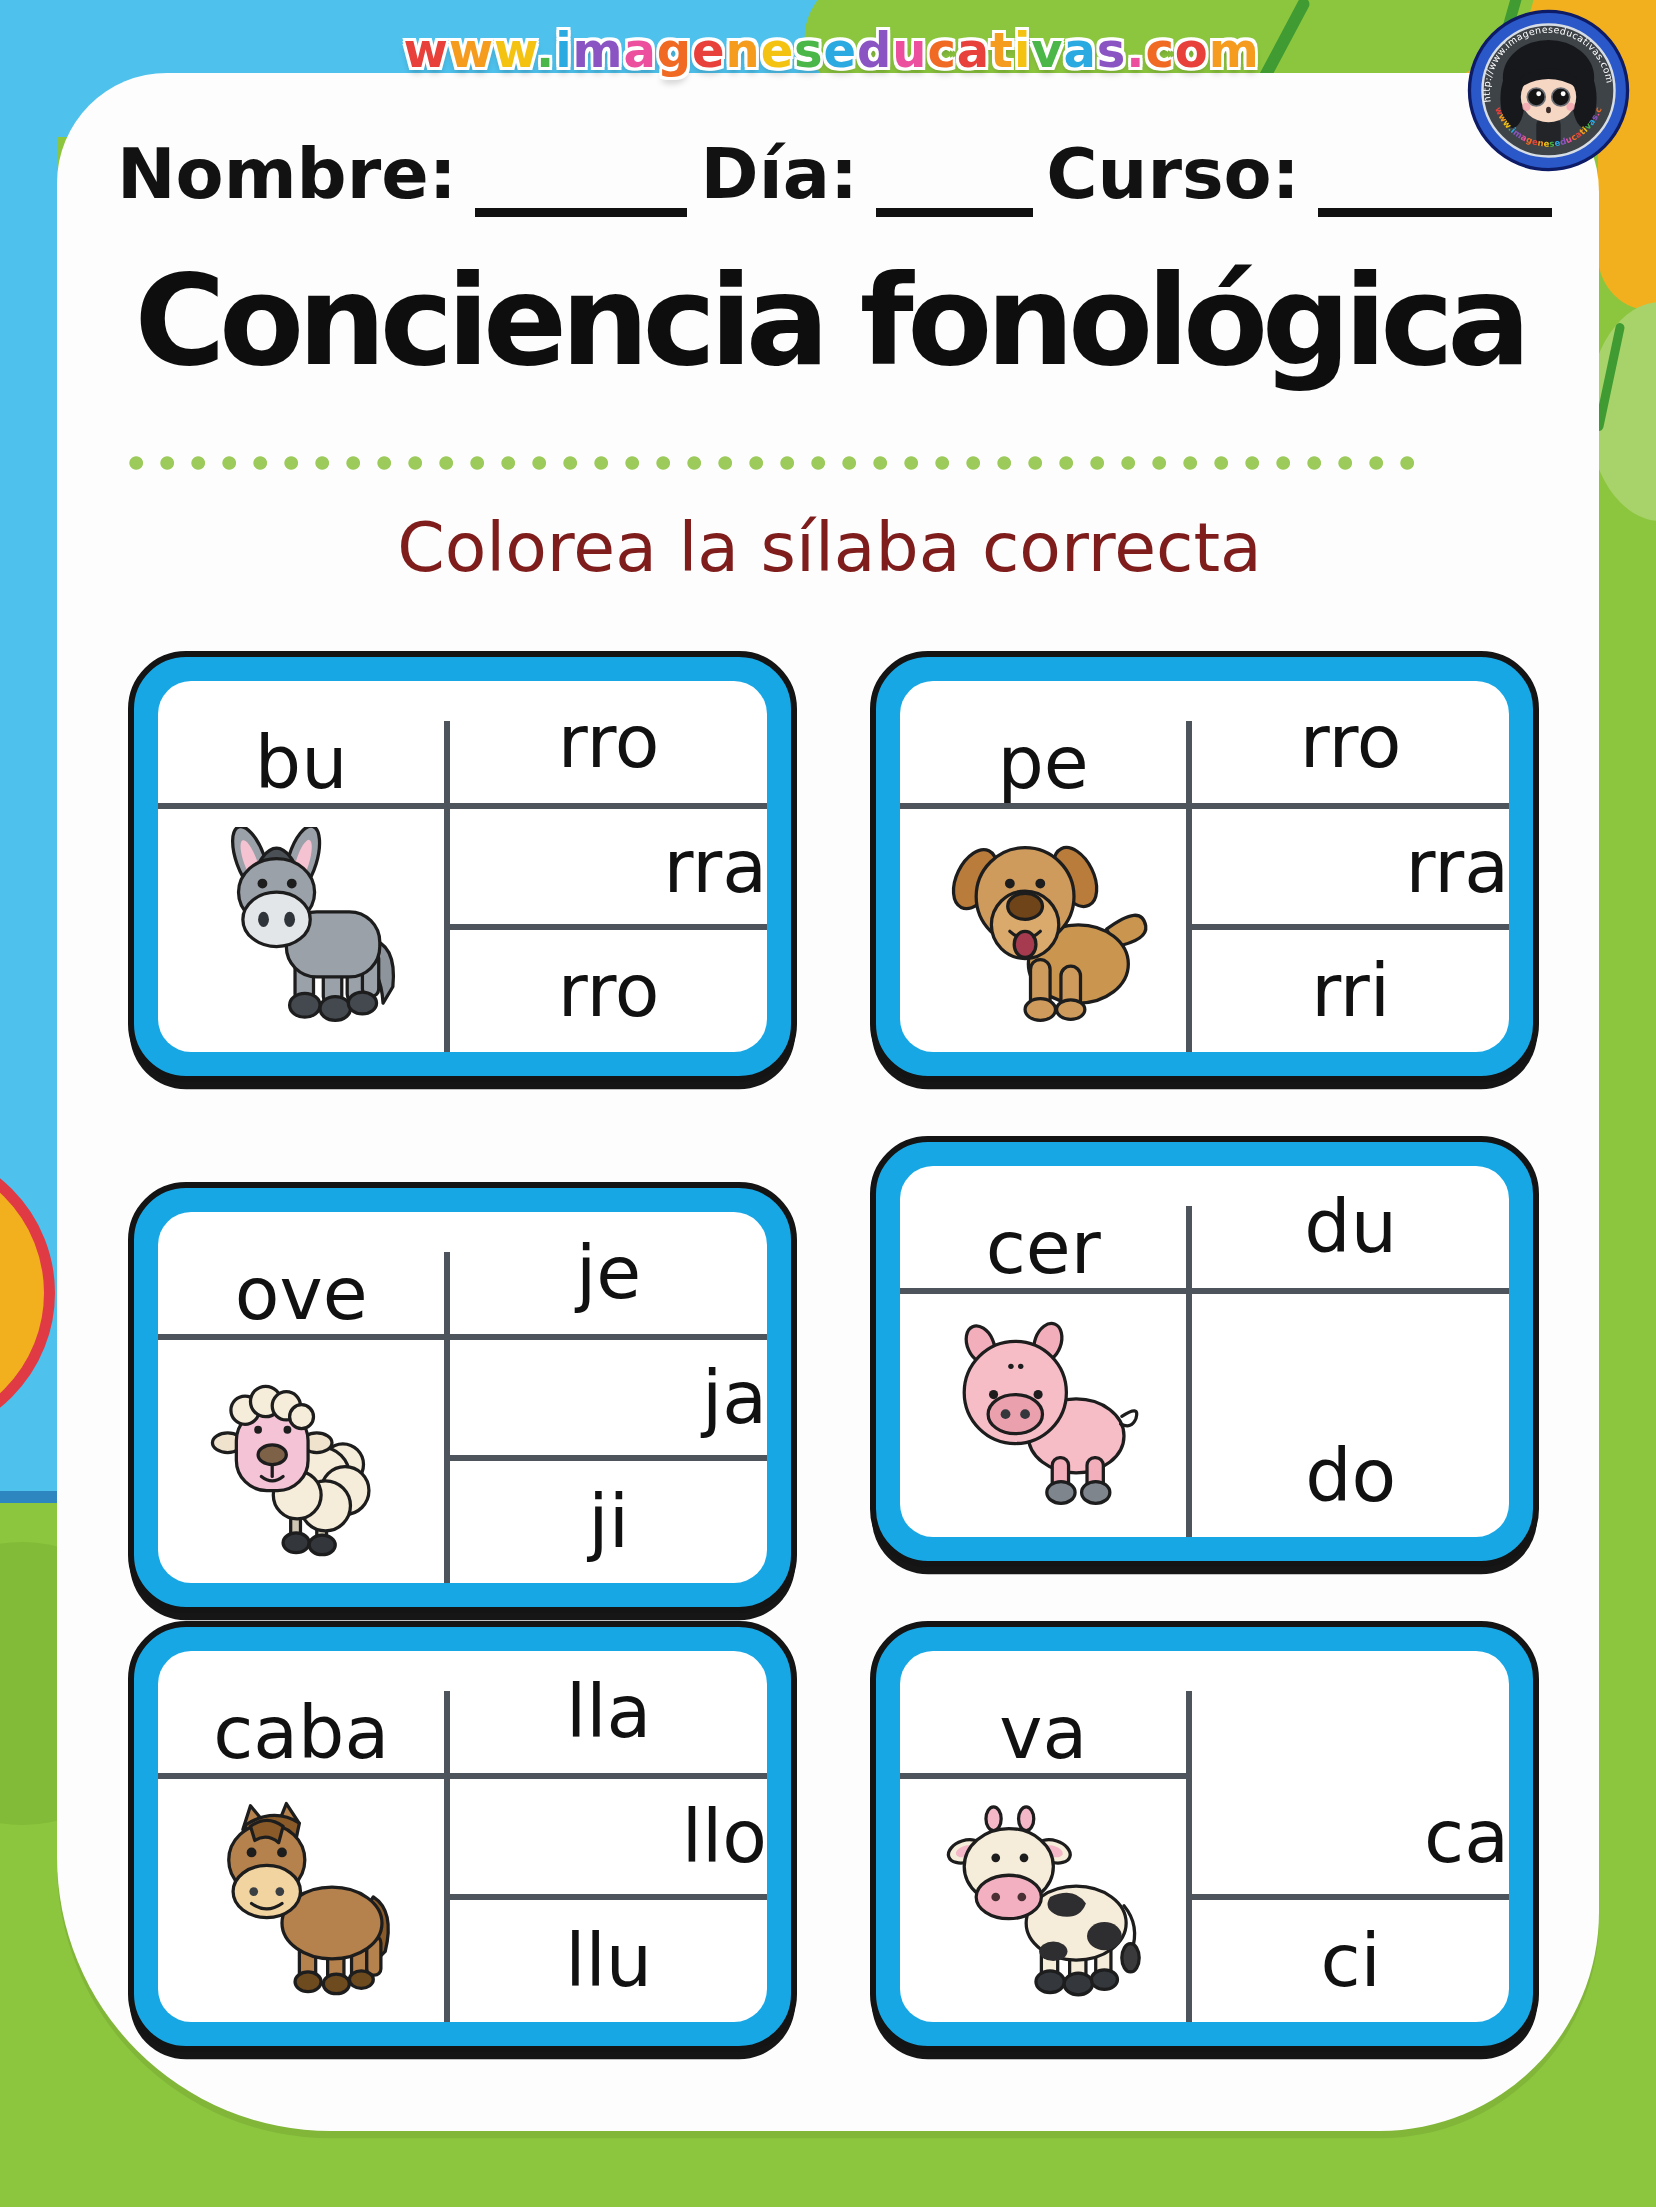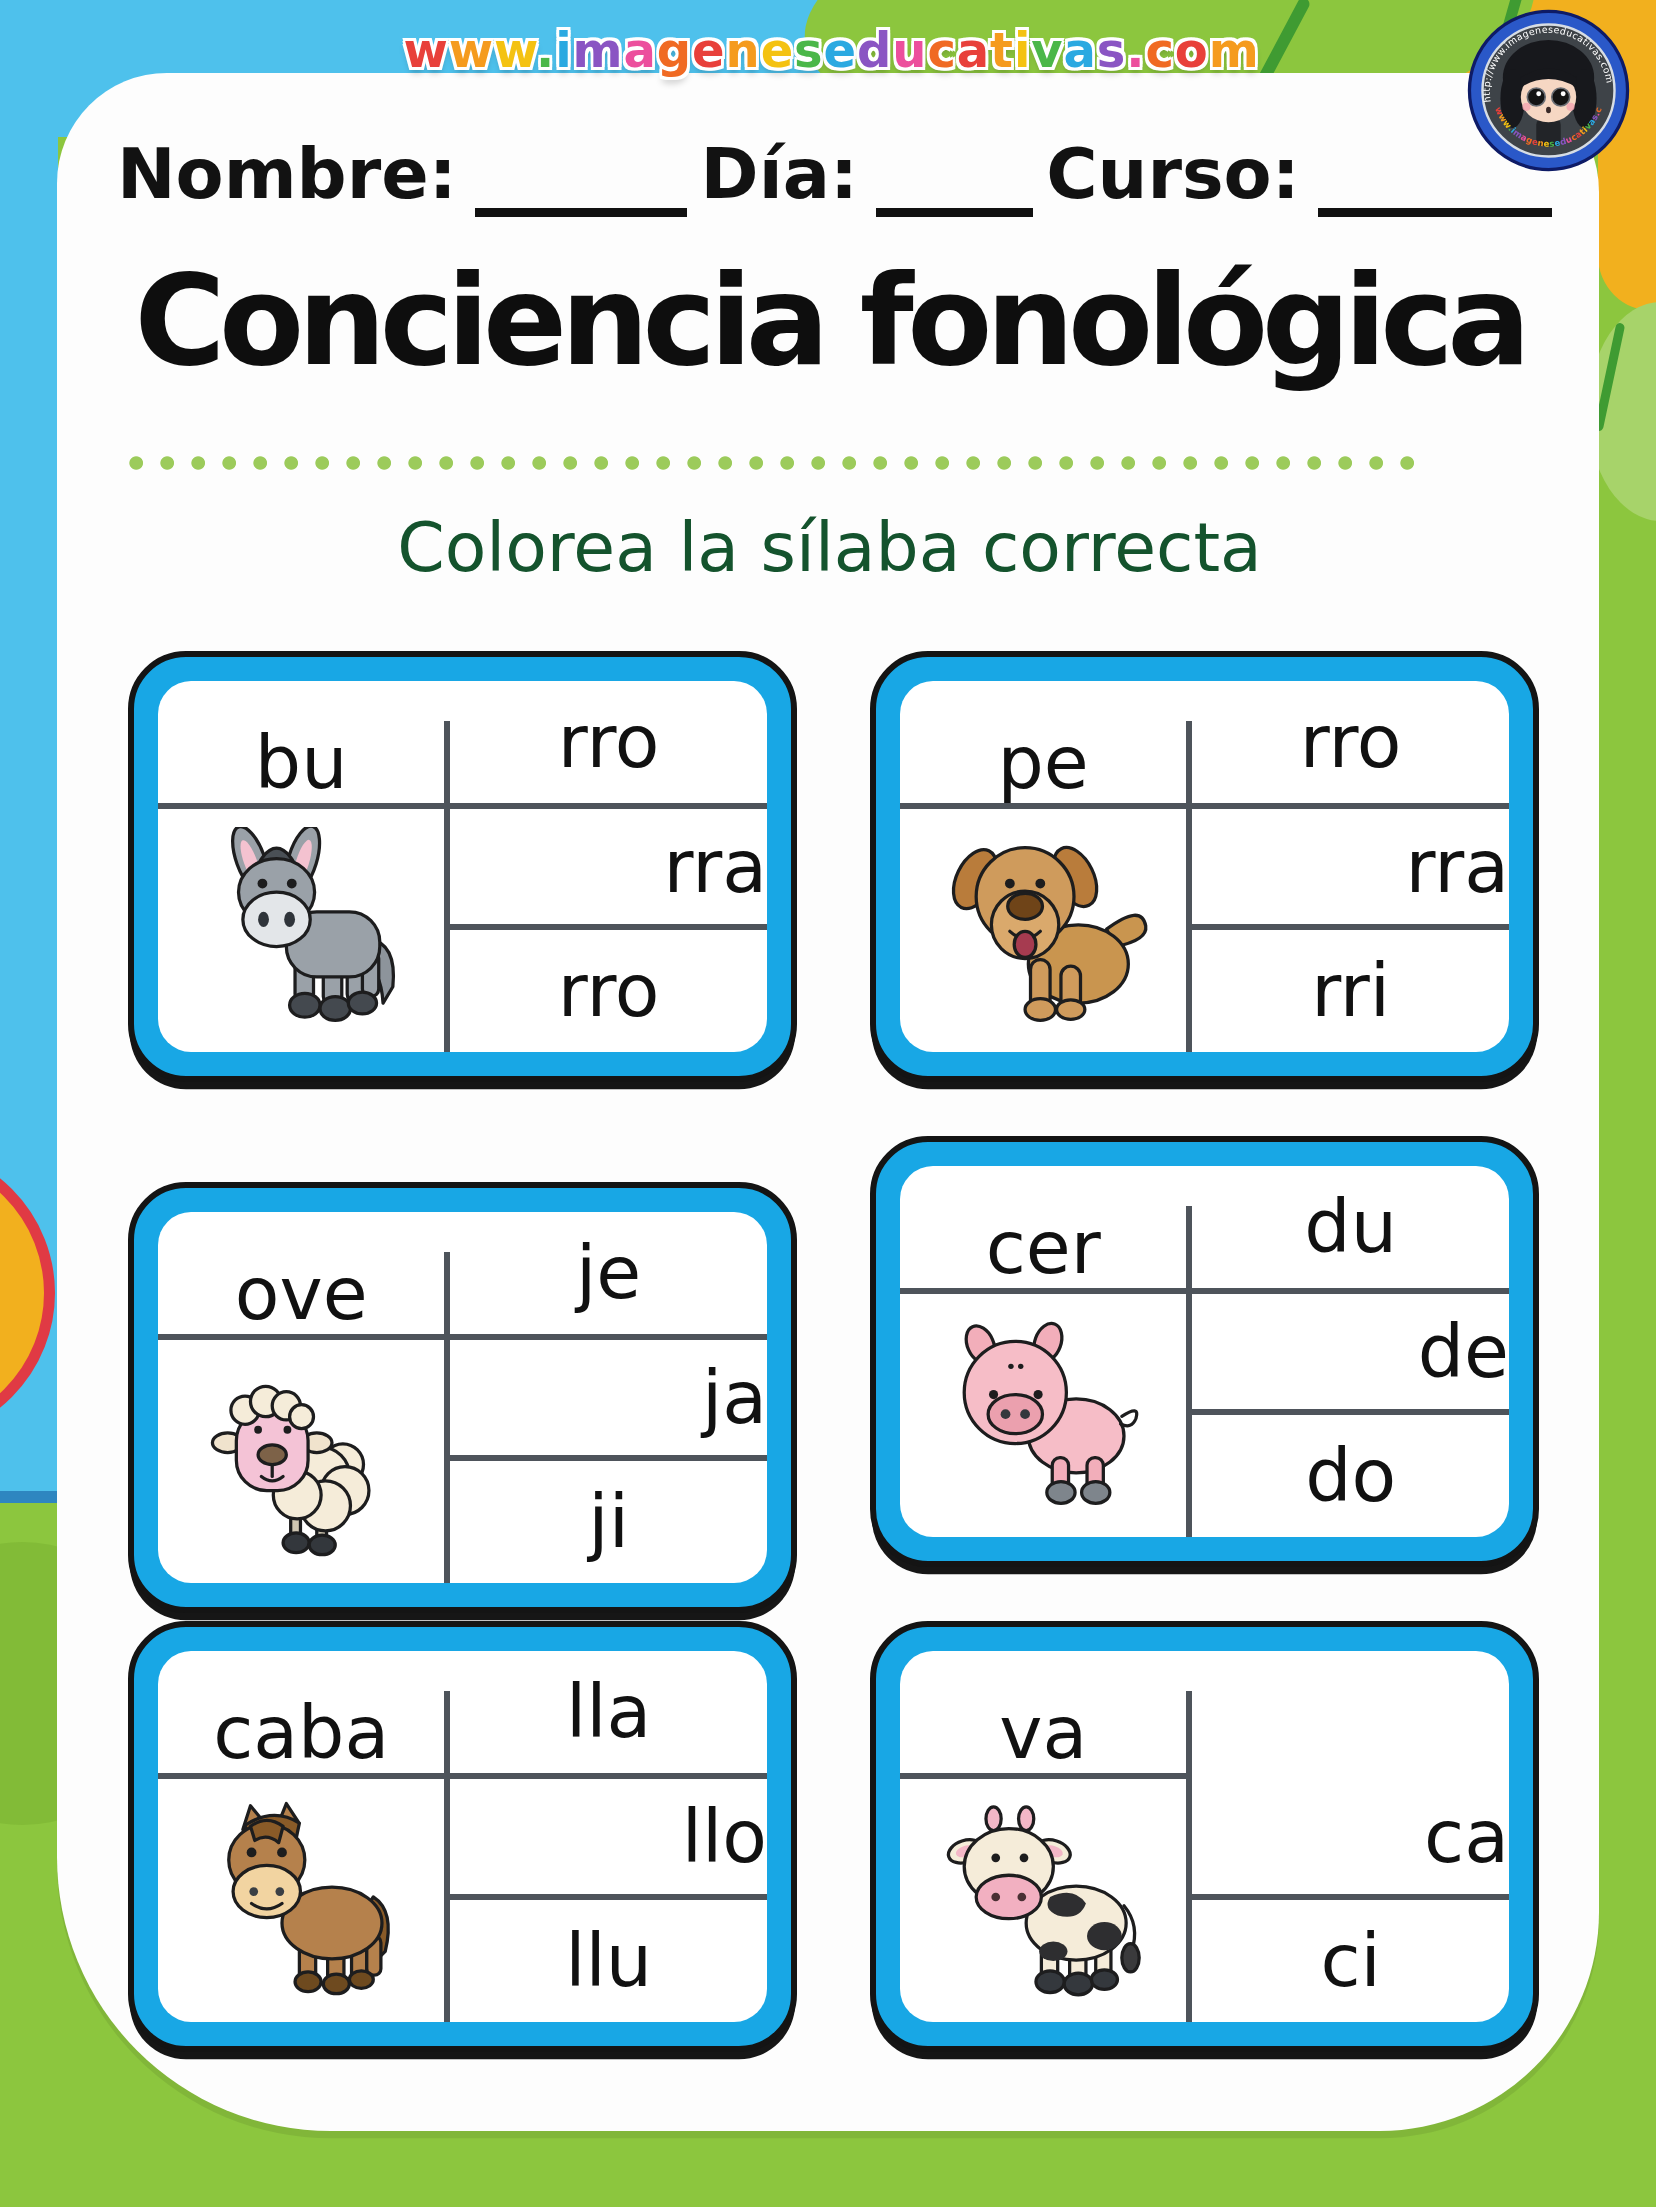--- a/index.html
+++ b/index.html
@@ -50,21 +50,21 @@
     left:60px;top:249px;width:1539px;text-align:center;
     font-size:124px;font-weight:bold;letter-spacing:-6.4px;color:#0e0e0e;white-space:nowrap;
   }
   .dots{
     left:128px;top:455px;width:1297px;height:16.4px;
     background-image:radial-gradient(circle at 8.2px 8.2px,#9CCB5B 6.4px,rgba(0,0,0,0) 7.3px);
     background-size:31px 16.4px;background-repeat:repeat-x;
   }
   .subtitle{
     left:60px;top:508px;width:1539px;text-align:center;
-    font-size:68px;color:#14532d;letter-spacing:0;white-space:nowrap;
+    font-size:68px;color:#7f1d1d;letter-spacing:0;white-space:nowrap;
   }
   
   .logo{left:1467px;top:9.1px;width:163px;height:163px;}
   
   .card{
     width:669px;height:431px;background:#18A7E5;
     border:6.4px solid #141414;border-radius:58px;box-sizing:border-box;
     box-shadow:0 9.1px 0 -1.8px #161616;
   }
   .c1{left:128px;top:651px;} .c2{left:870px;top:651px;}
@@ -304,23 +304,20 @@
           <ellipse cx="84" cy="94" rx="25" ry="18" fill="#EBA0AE"></ellipse>
           <circle class="ns" cx="64" cy="76" r="4.2" fill="#1D1D1E"></circle>
           <circle class="ns" cx="105" cy="76" r="4.2" fill="#1D1D1E"></circle>
           <circle class="ns" cx="75" cy="94" r="4.5" fill="#34383D"></circle>
           <circle class="ns" cx="93" cy="94" r="4.5" fill="#34383D"></circle>
         </svg>
       </div>
       <div class="cell opt1">
           <span>du</span>
         </div>
-      <div class="cell opt2">
-          <span>de</span>
-        </div>
       <div class="cell opt3">
           <span>do</span>
         </div>
     </div>
   </div>
 
   <div class="abs card c5">
     <div class="card-inner">
       <div class="cell stem">
           <span>caba</span>

